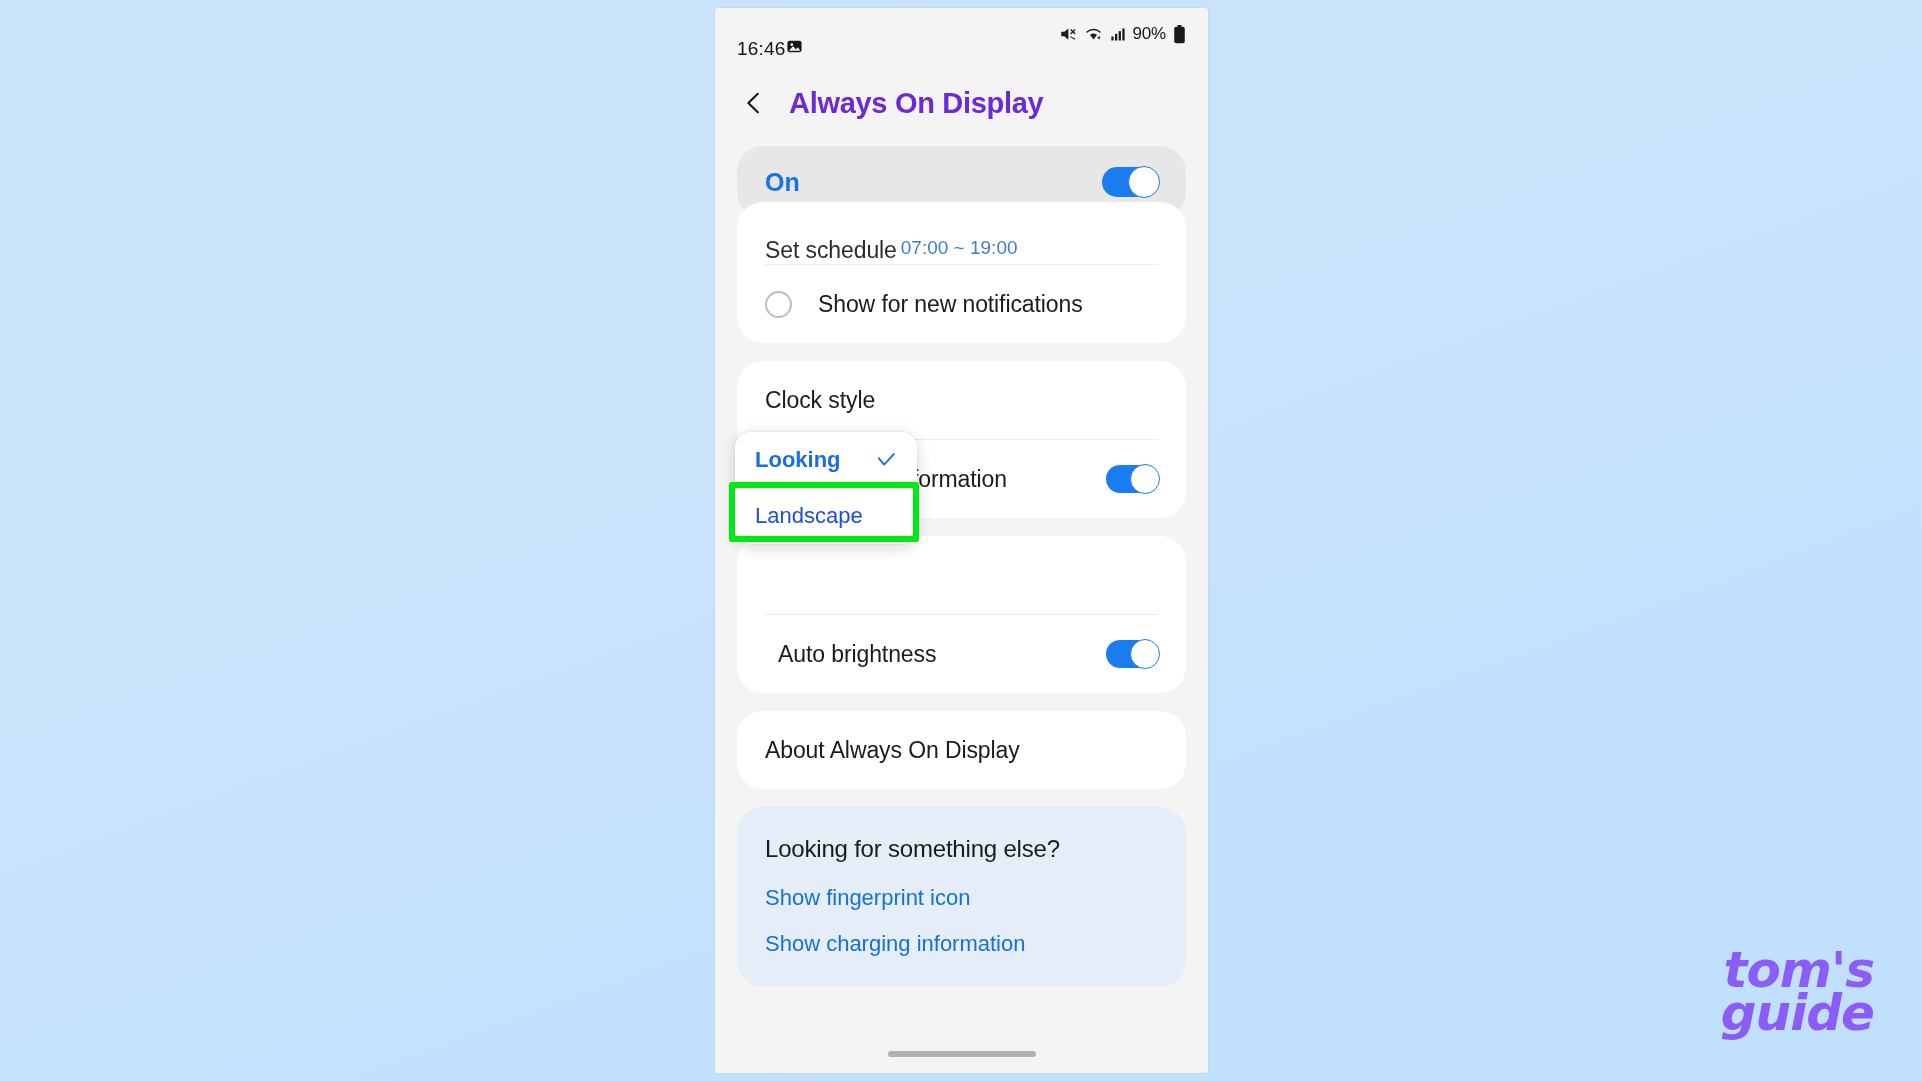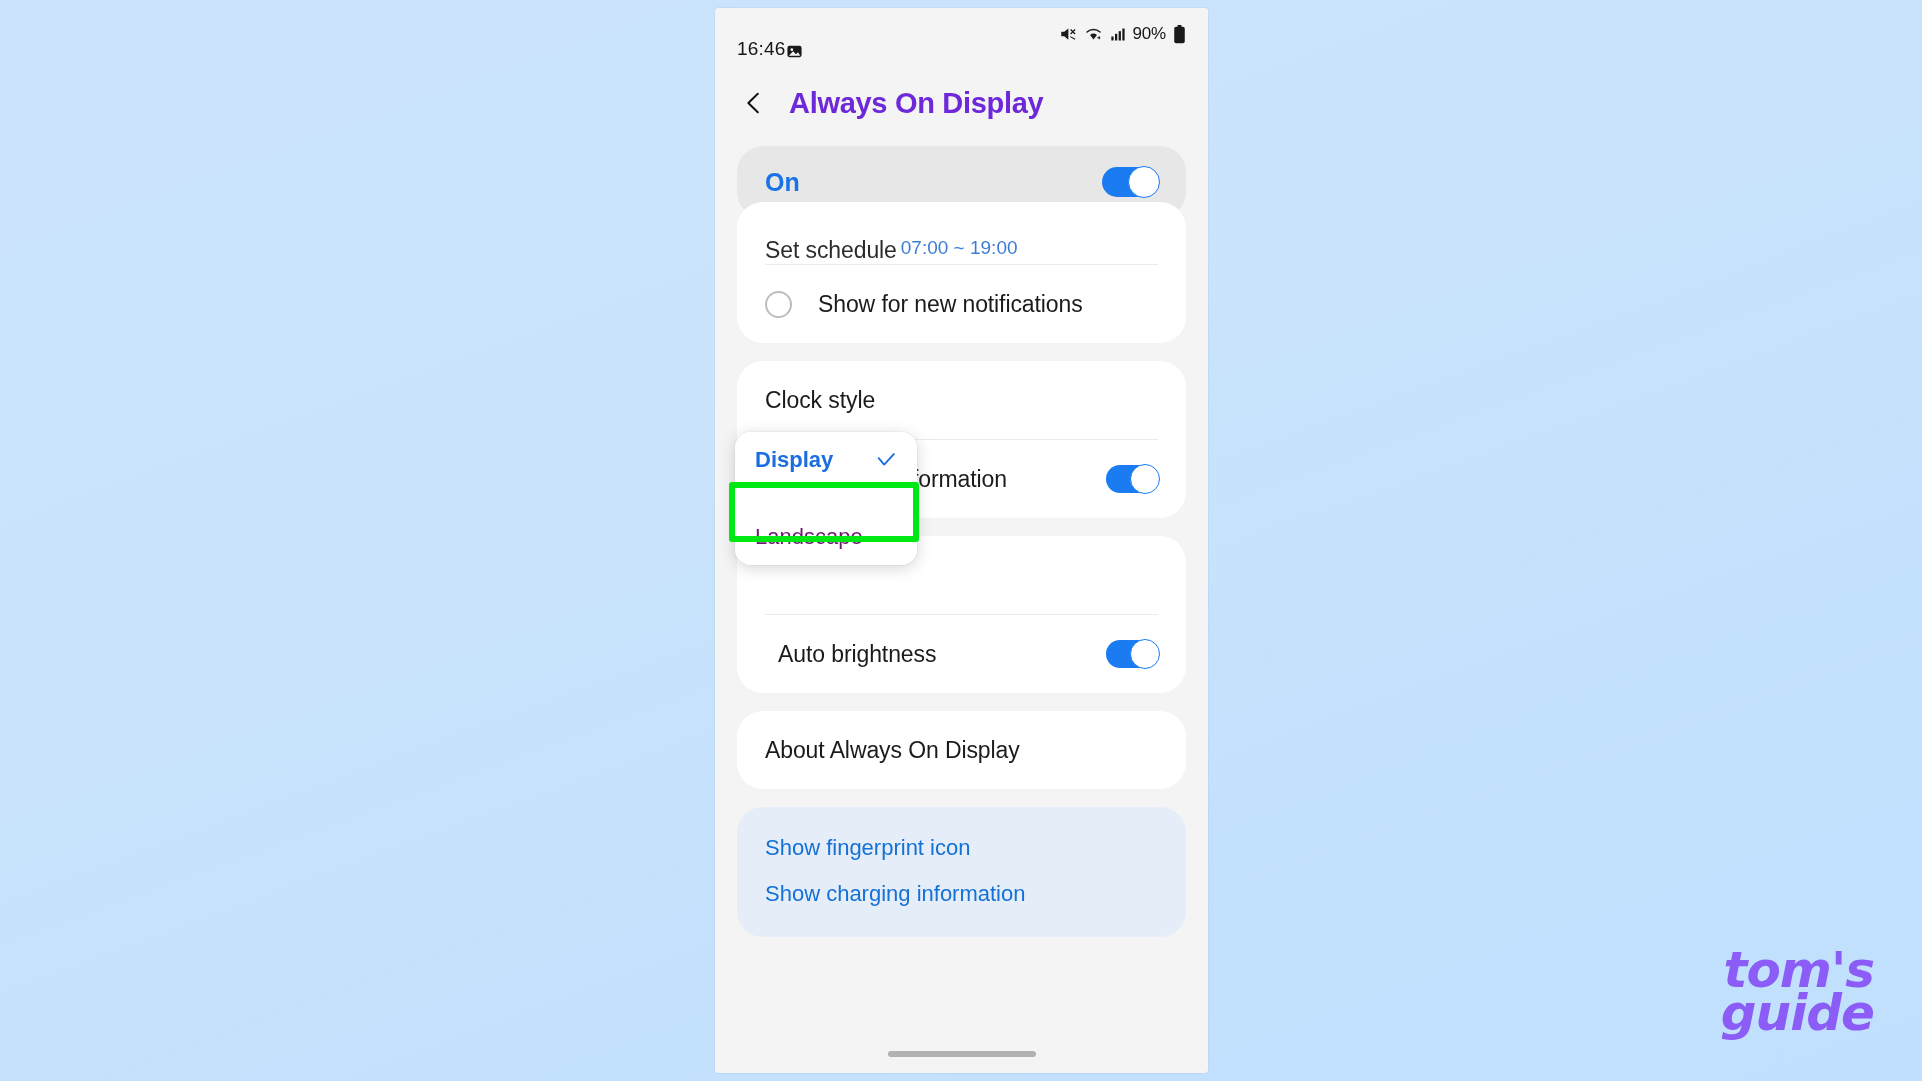--- a/index.html
+++ b/index.html
@@ -55,21 +55,21 @@
     flex: 0 0 52px;
     display: flex;
     align-items: center;
     justify-content: space-between;
     padding: 0 22px 0 22px;
     background: #f4f4f4;
     color: #1a1a1a;
   }
   .sb-left {
     display: flex;
-    align-items: flex-end;
+    align-items: flex-start;
     margin-top: 29px;
   }
   .sb-time {
     font-size: 19px;
     letter-spacing: 0.2px;
     color: #161616;
   }
   .sb-right {
     display: flex;
     align-items: center;
@@ -238,21 +238,21 @@
     padding: 0 20px;
     font-size: 22px;
     cursor: pointer;
     border-radius: 16px;
     background: #fff;
   }
   .dd-item.selected {
     color: #1a6ee0;
     font-weight: 600;
   }
-  .dd-item.plain { color: #701a75; margin-top: 21px; }
+  .dd-item.plain { color: #1d4ed8; }
   .dd-check { width: 22px; height: 22px; flex: 0 0 auto; }
 
   
   .annotation-box {
     position: absolute;
     left: -6px;
     top: 50px;
     width: 190px;
     height: 60px;
     border: 6px solid #00e813;
@@ -411,27 +411,28 @@
       </div>
     </div>
 
     <div class="card">
       <div class="row">
         <span class="row-title">About Always On Display</span>
       </div>
     </div>
 
     <div class="card tinted help-card">
+      <div class="help-title">Looking for something else?</div>
       <span class="help-link">Show fingerprint icon</span>
       <span class="help-link">Show charging information</span>
     </div>
 
     <div class="dropdown">
       <div class="dd-item selected">
-        <span>Display</span>
+        <span>Looking</span>
         <span class="dd-check">
           <svg width="22" height="22" viewBox="0 0 24 24">
             <path d="M4 10 L10 17 L20.5 5.5" stroke="#1a6ee0" stroke-width="2" fill="none" stroke-linecap="round" stroke-linejoin="round"></path>
           </svg>
         </span>
       </div>
       <div class="dd-item plain">
         <span>Landscape</span>
       </div>
       <div class="annotation-box"></div>

